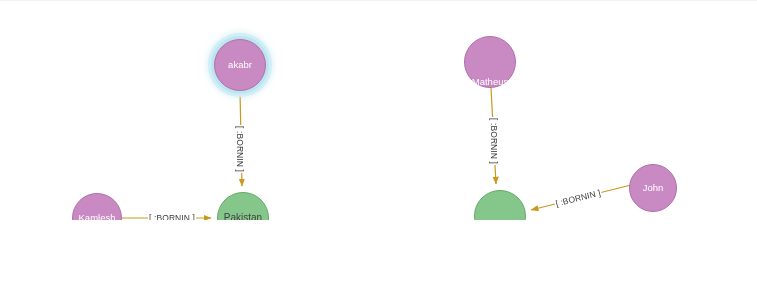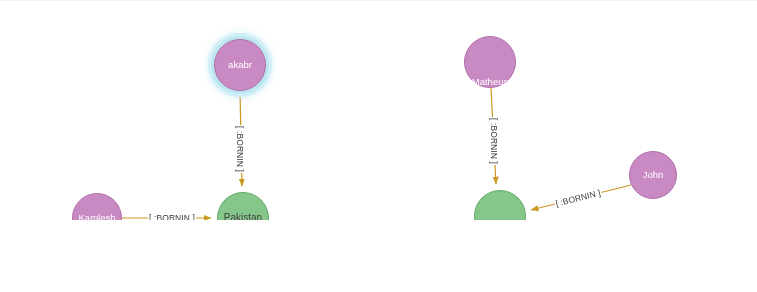--- a/index.html
+++ b/index.html
@@ -104,21 +104,21 @@
   </div>
 
   <div class="node node-person" style="left:464px; top:35px; width:52px; height:52px;align-items:flex-end;">
     <span class="node-label">Matheus</span>
   </div>
 
   <div class="node node-place" style="left:474px; top:189px; width:52px; height:52px;align-items:flex-end;">
     <span class="node-label">US</span>
   </div>
 
-  <div class="node node-person" style="left:629px; top:150px; width:48px; height:48px;">
+  <div class="node node-person" style="left:629px; top:163px; width:48px; height:48px;">
     <span class="node-label">John</span>
   </div>
 
   <div class="edge-label" style="left:240px; top:148px; transform:translate(-50%,-50%) rotate(90deg);">[ :BORNIN ]</div>
 
   <div class="edge-label" style="left:172px; top:217px; transform:translate(-50%,-50%) rotate(0deg);">[ :BORNIN ]</div>
 
   <div class="edge-label" style="left:494px; top:140px; transform:translate(-50%,-50%) rotate(90deg);">[ :BORNIN ]</div>
 
   <div class="edge-label" style="left:578px; top:197px; transform:translate(-50%,-50%) rotate(-14deg);">[ :BORNIN ]</div>

